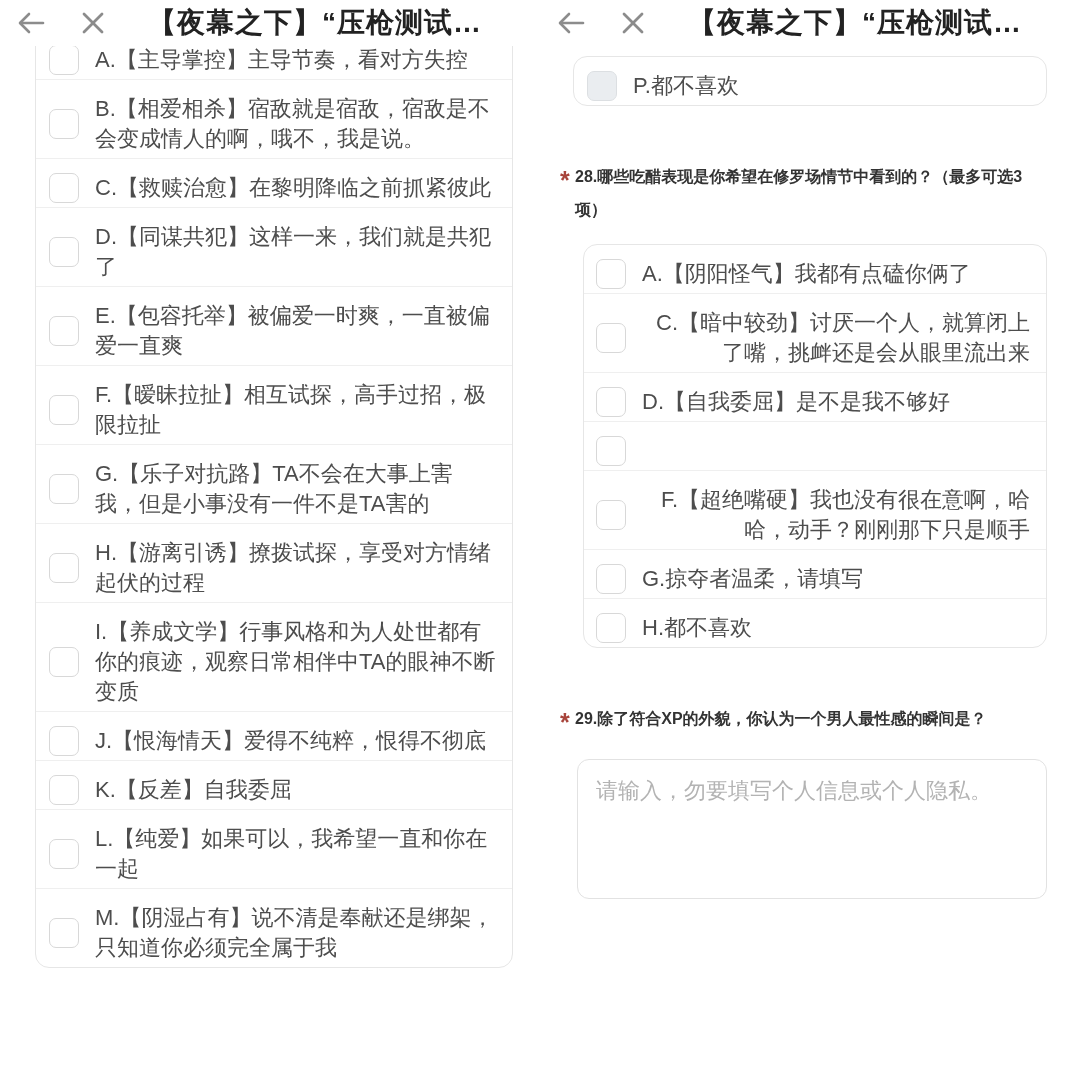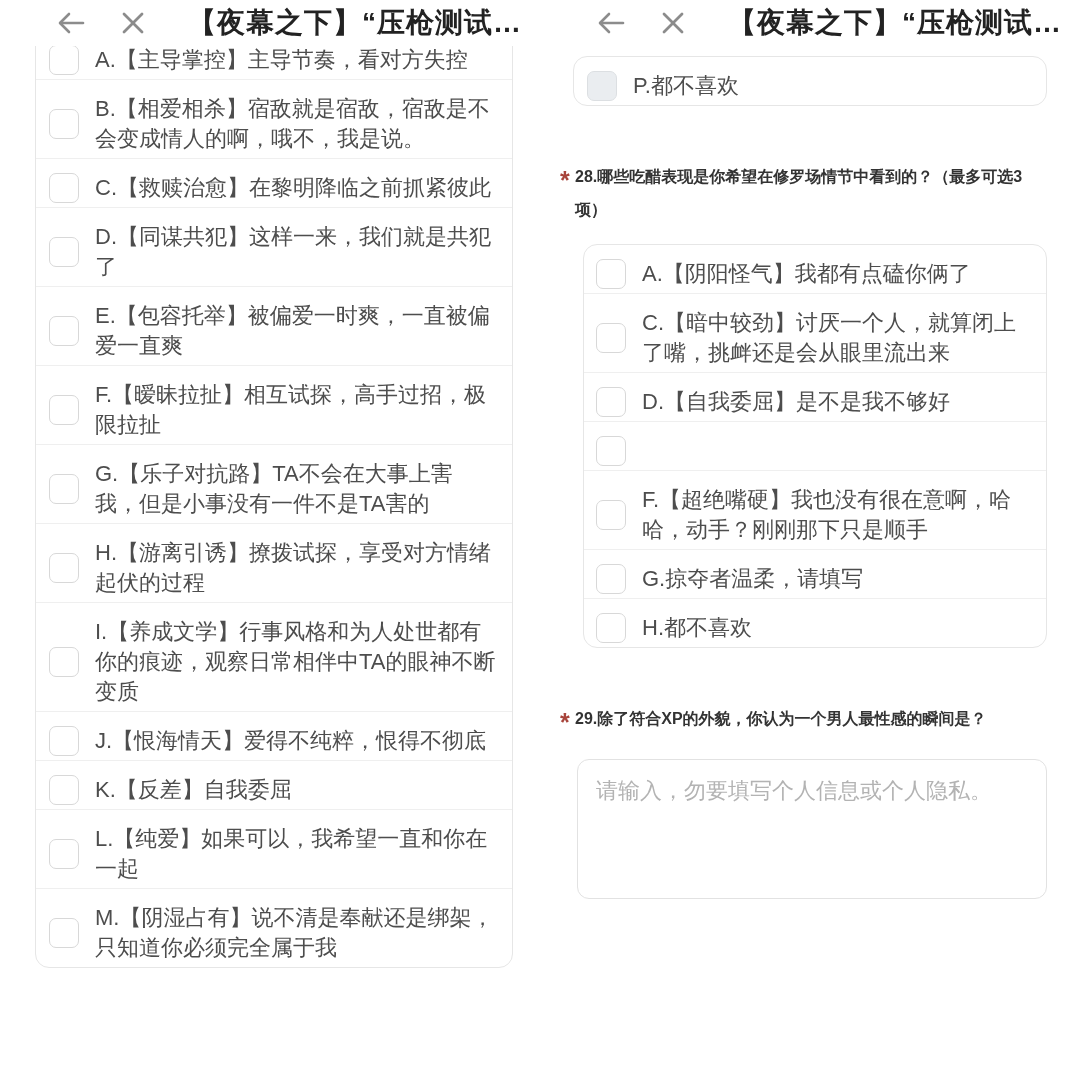--- a/index.html
+++ b/index.html
@@ -15,21 +15,21 @@
     --placeholder:#b3b3b3;
   }
   *{margin:0;padding:0;box-sizing:border-box;}
   html,body{width:1080px;height:1082px;background:#ffffff;overflow:hidden;
     font-family:"Liberation Sans", sans-serif;}
   .wrap{display:flex;width:1080px;height:1082px;background:#fff;}
   .screen{position:relative;width:540px;height:1082px;overflow:hidden;background:#fff;flex:0 0 540px;}
 
   
   .screen-header{position:absolute;top:0;left:0;right:0;height:46px;background:#fff;
-    display:flex;align-items:center;z-index:10;margin-left:40px;}
+    display:flex;align-items:center;z-index:10;}
   .hicon{width:30px;height:30px;display:flex;align-items:center;justify-content:center;flex-shrink:0;}
   .hicon svg{display:block;}
   .icon-back{margin-left:16px;}
   .icon-close{margin-left:32px;}
   .header-title{margin-left:40px;font-size:28px;font-weight:bold;color:var(--text-title);
     letter-spacing:1px;white-space:nowrap;overflow:hidden;}
 
   
   .content{position:absolute;top:46px;left:0;right:0;bottom:0;overflow:hidden;}
 
@@ -47,21 +47,21 @@
   .left-options-card{margin:-16px 27px 0 35px;}
 
   
   .p-card{margin:10px 33px 0 33px;}
   .question{display:flex;margin:54px 30px 0 20px;}
   .q-star{width:15px;flex:0 0 15px;font-size:25px;font-weight:bold;color:var(--star-red);
     line-height:33px;padding-top:4px;}
   .q-text{font-size:16px;font-weight:bold;color:var(--text-question);line-height:33px;
     max-width:455px;}
   .q28-options-card{margin:18px 33px 0 43px;}
-  .q28-options-card .opt-row{padding-left:12px;}
+  .q28-options-card .opt-row{padding-left:12px;text-align:right;}
   .answer-box{display:block;margin:20px 33px 0 37px;width:470px;height:140px;
     border:1.5px solid #e2e2e2;border-radius:12px;padding:16px 18px;resize:none;
     font-family:"Liberation Sans", sans-serif;font-size:22px;line-height:30px;color:#444;
     outline:none;background:#fff;}
   .answer-box::placeholder{color:var(--placeholder);}
 </style>
 </head>
 <body>
 
 <div class="wrap">

